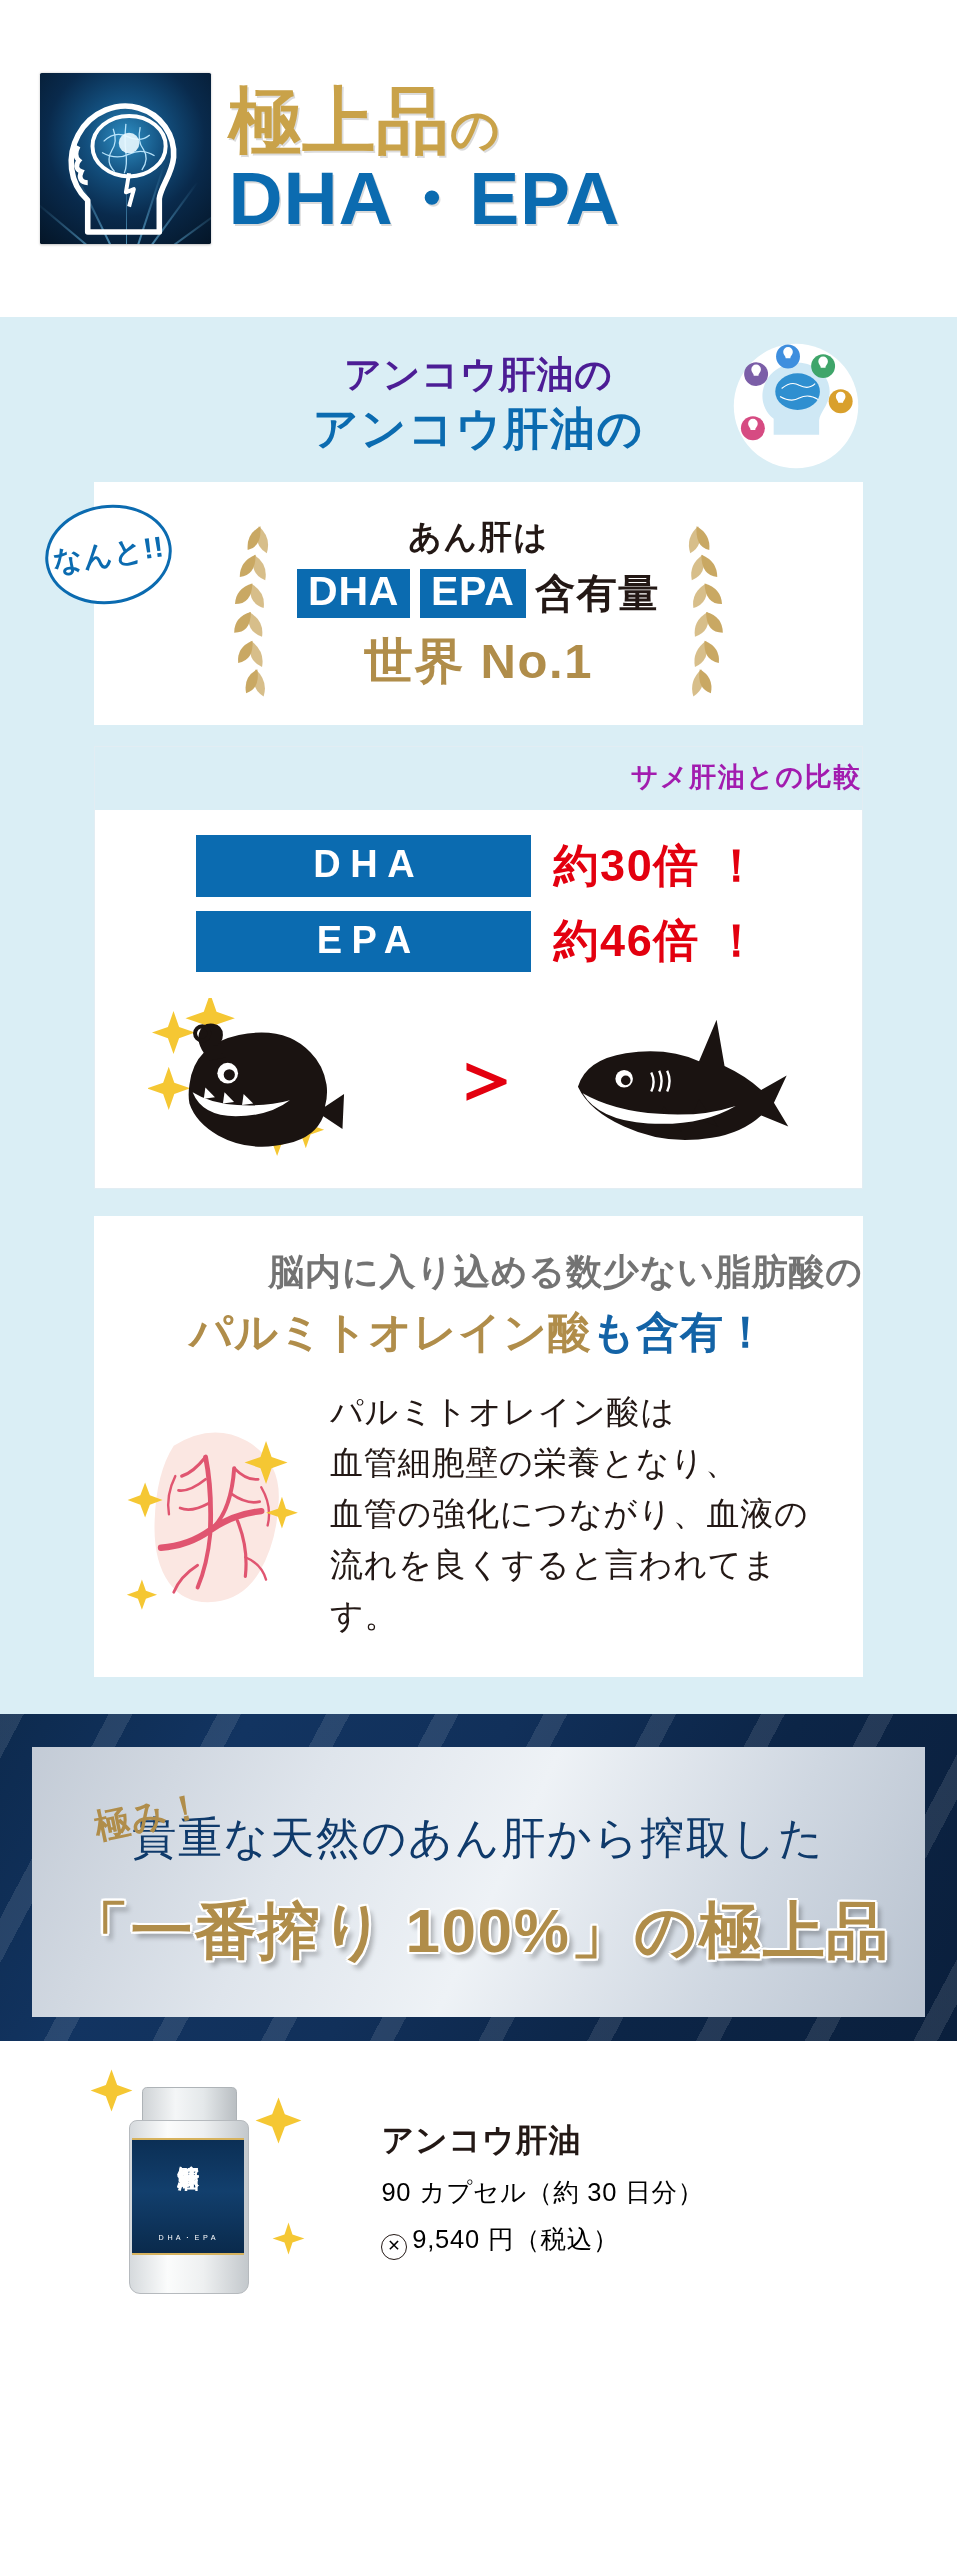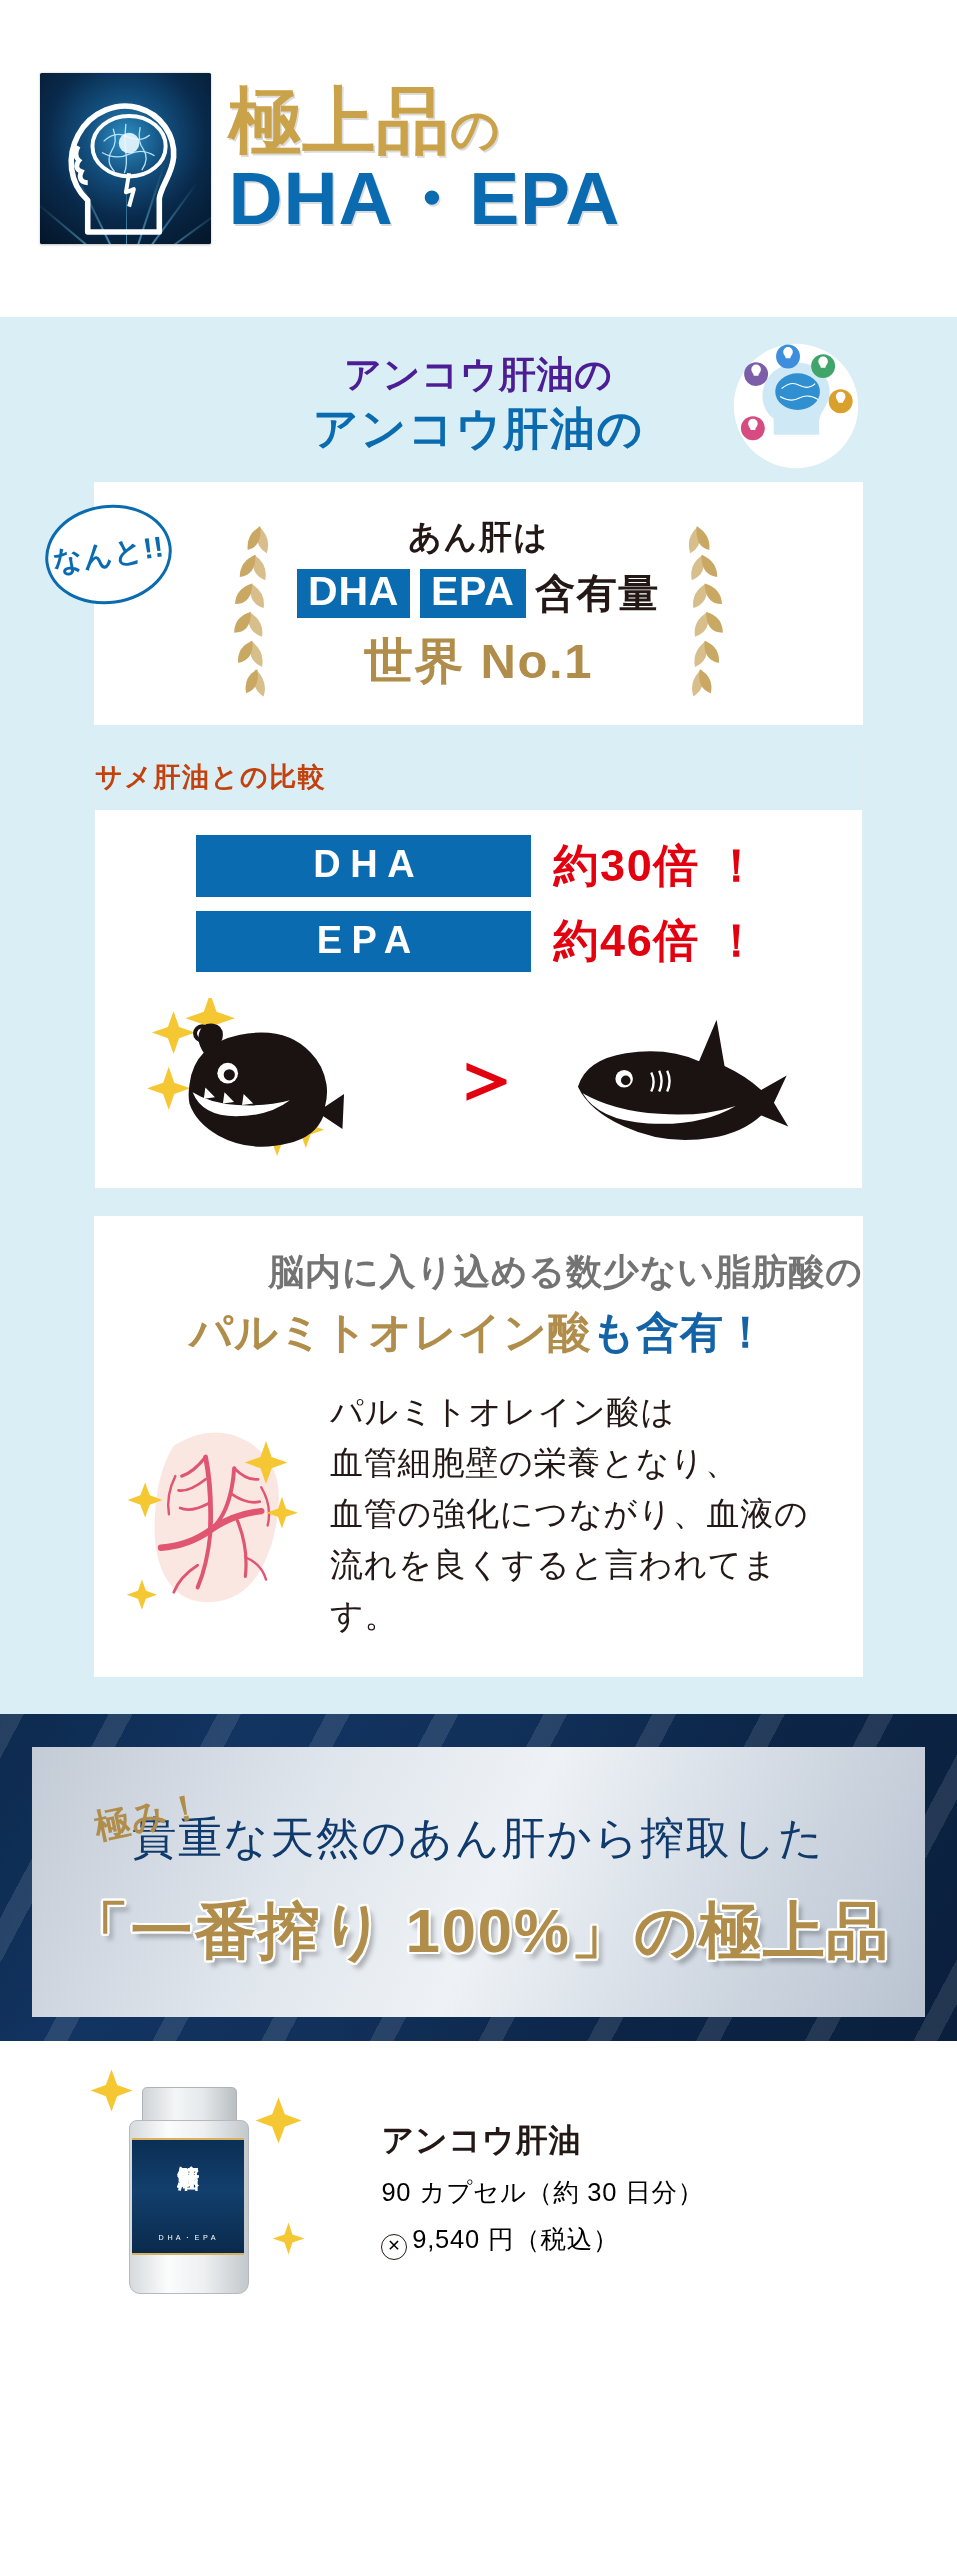--- a/index.html
+++ b/index.html
@@ -82,22 +82,22 @@
     padding:1.6px 11px 4.8px 11px;letter-spacing:0.8px;line-height:1.05;
   }
   .ganyu{font-size:40px;font-weight:bold;color:#231815;letter-spacing:1.6px;}
   .sekai{
     margin-top:8px;font-size:49px;font-weight:bold;color:#b08d4a;letter-spacing:1.6px;
   }
 
   
   .cmp{margin:21px 94px 0 94px;background:#fff;border:0.8px solid #e2edf3;}
   .cmp-head{
-    background:#daeef5;text-align:left;font-size:27px;font-weight:bold;
-    color:#c2410c;padding:12.8px 0 14.4px 0;letter-spacing:1.6px;
+    background:#daeef5;text-align:right;font-size:27px;font-weight:bold;
+    color:#a21caf;padding:12.8px 0 14.4px 0;letter-spacing:1.6px;
   }
   .cmp-body{padding:25.5px 0 19px 0;}
   .cmp-row{display:flex;align-items:center;justify-content:center;gap:22px;margin-bottom:14.4px;}
   .cmp-label{
     background:#0b6bb0;color:#fff;font-size:38px;font-weight:bold;
     width:335px;text-align:center;padding:9.6px 0 12.8px 0;letter-spacing:9.6px;
     text-indent:9.6px;line-height:1.02;
   }
   .cmp-val{font-size:45px;font-weight:bold;color:#e3000f;letter-spacing:1.6px;white-space:nowrap;}
   .fishrow{

